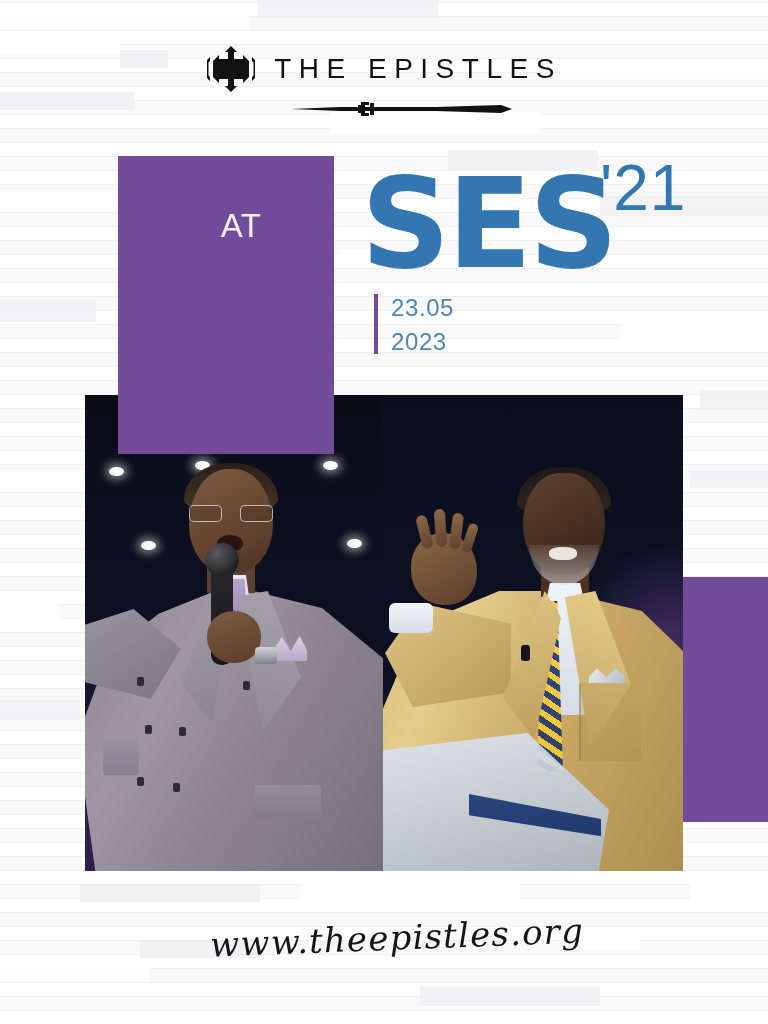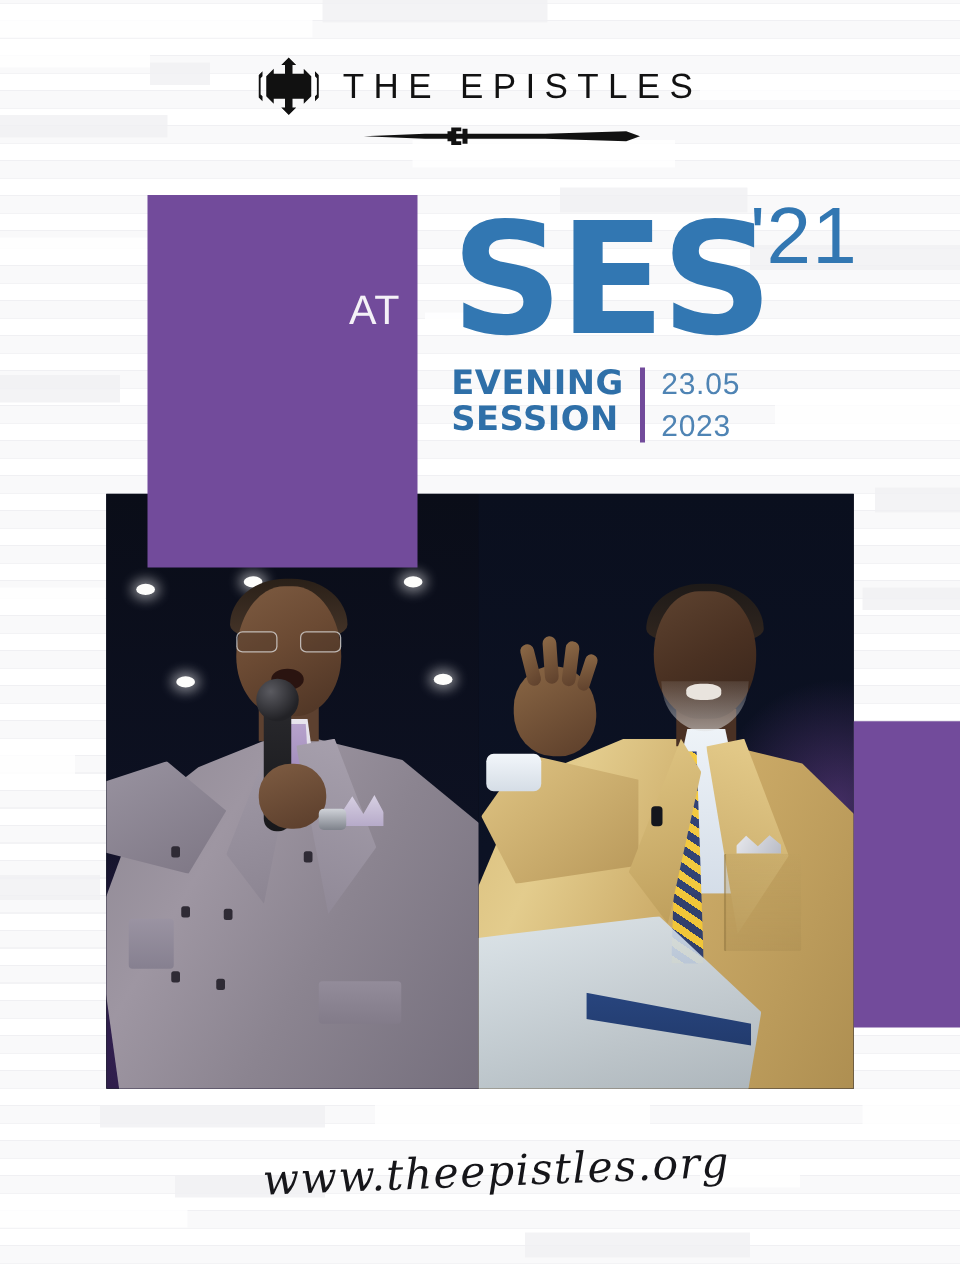--- a/index.html
+++ b/index.html
@@ -64,21 +64,21 @@
     color:#f4f1f7;
     font-weight:300;
     font-size:33px;
     line-height:39px;
     letter-spacing:.5px;
     text-align:center;
     white-space:nowrap;
   }
   .purple-box .line.l1{text-align:right;padding-right:6px;}
   .purple-box .line.l2{text-align:right;padding-right:4px;}
-  .purple-box .line.l3{text-align:right;margin-top:22px;padding-left:30px;}
+  .purple-box .line.l3{text-align:center;margin-top:0;padding-left:30px;}
 
   
   .ses-block{position:absolute;left:361px;top:160px;z-index:4;}
   .ses-title{position:relative;display:block;height:128px;}
   .ses-main{
     position:absolute;left:0;top:0;
     font-family:"DejaVu Sans",sans-serif;
     font-weight:bold;
     font-size:124px;
     letter-spacing:-3px;
@@ -349,24 +349,20 @@
   <div class="purple-box">
     <div class="line l3">AT</div>
   </div>
 
   <div class="ses-block">
     <div class="ses-title">
       <span class="ses-main">SES</span>
       <span class="ses-year">'21</span>
     </div>
     <div class="ses-sub">
-      <div class="sub-left">
-        <div>EVENING</div>
-        <div>SESSION</div>
-      </div>
       <div class="sub-bar"></div>
       <div class="sub-right">
         <div>23.05</div>
         <div>2023</div>
       </div>
     </div>
   </div>
 
   <div class="photo-strip">
 

